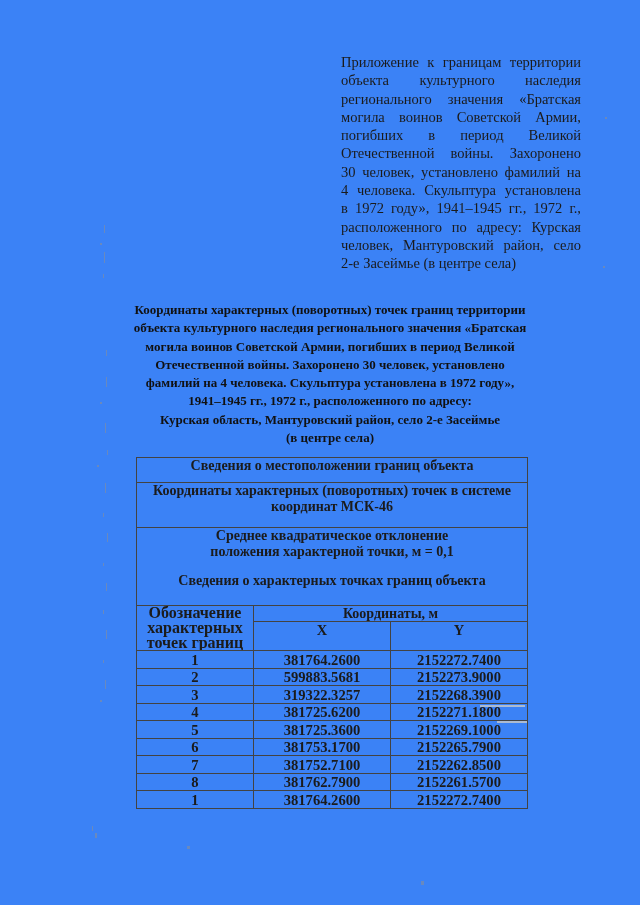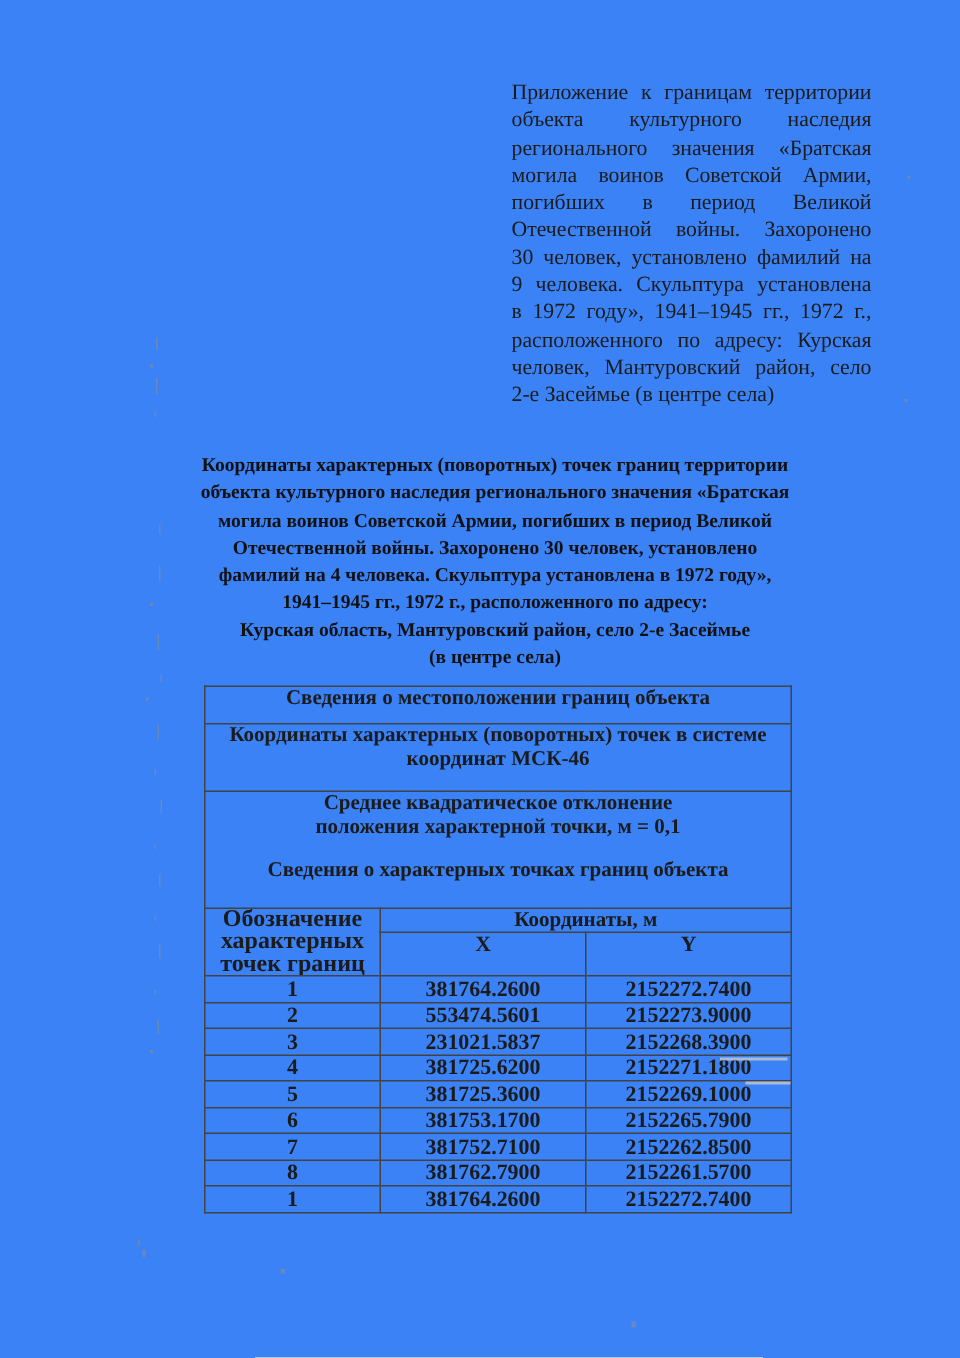--- a/index.html
+++ b/index.html
@@ -90,21 +90,21 @@
 <div id="page">
 
   <div class="annex">
     <div class="ln">Приложение к границам территории</div>
     <div class="ln">объекта культурного наследия</div>
     <div class="ln">регионального значения «Братская</div>
     <div class="ln">могила воинов Советской Армии,</div>
     <div class="ln">погибших в период Великой</div>
     <div class="ln">Отечественной войны. Захоронено</div>
     <div class="ln">30 человек, установлено фамилий на</div>
-    <div class="ln">9 человека. Скульптура установлена</div>
+    <div class="ln">4 человека. Скульптура установлена</div>
     <div class="ln">в 1972 году», 1941–1945 гг., 1972 г.,</div>
     <div class="ln">расположенного по адресу: Курская</div>
     <div class="ln">человек, Мантуровский район, село</div>
     <div class="ln last">2-е Засеймье (в центре села)</div>
   </div>
 
   <div class="doc-title">
     <div class="ln">Координаты характерных (поворотных) точек границ территории</div>
     <div class="ln">объекта культурного наследия регионального значения «Братская</div>
     <div class="ln">могила воинов Советской Армии, погибших в период Великой</div>
@@ -144,26 +144,26 @@
         <td class="th-xy">X</td>
         <td class="th-xy">Y</td>
       </tr>
       <tr class="data-row">
         <td>1</td>
         <td>381764.2600</td>
         <td>2152272.7400</td>
       </tr>
       <tr class="data-row">
         <td>2</td>
-        <td>553474.5601</td>
+        <td>599883.5681</td>
         <td>2152273.9000</td>
       </tr>
       <tr class="data-row">
         <td>3</td>
-        <td>231021.5837</td>
+        <td>319322.3257</td>
         <td>2152268.3900</td>
       </tr>
       <tr class="data-row">
         <td>4</td>
         <td>381725.6200</td>
         <td>2152271.1800</td>
       </tr>
       <tr class="data-row">
         <td>5</td>
         <td>381725.3600</td>

